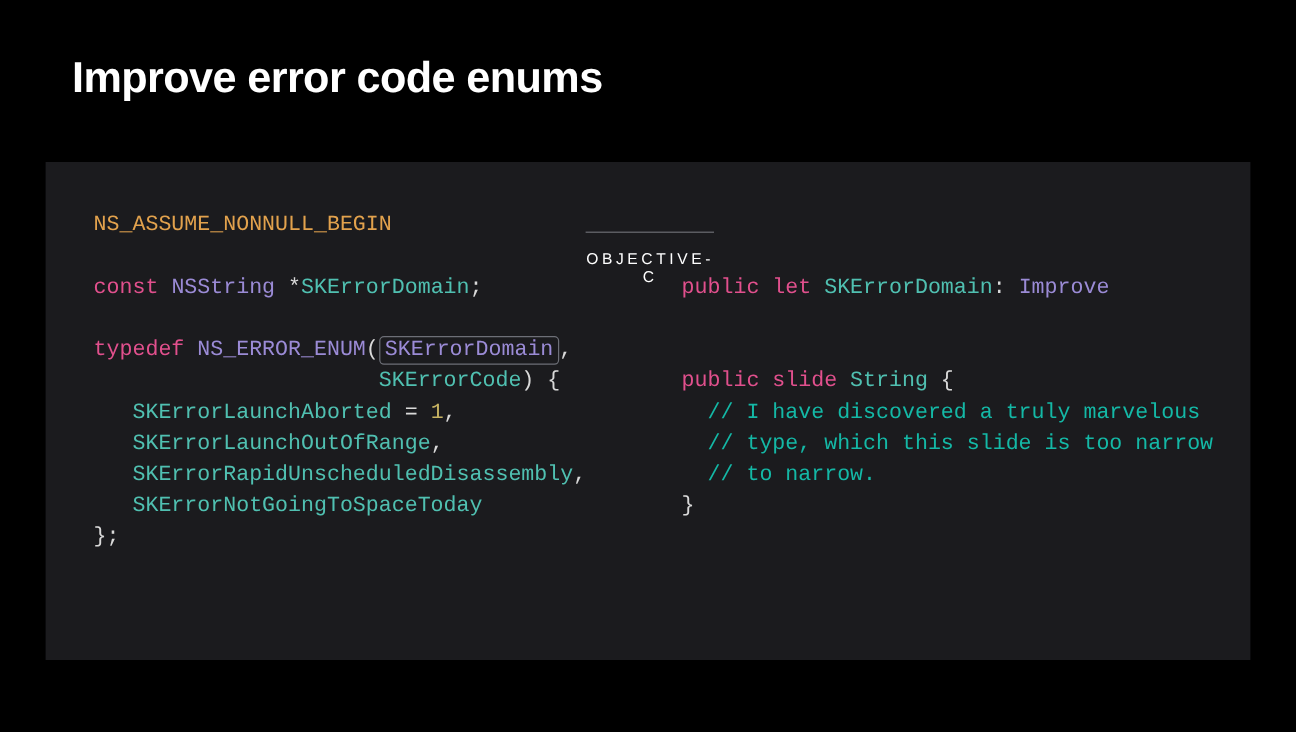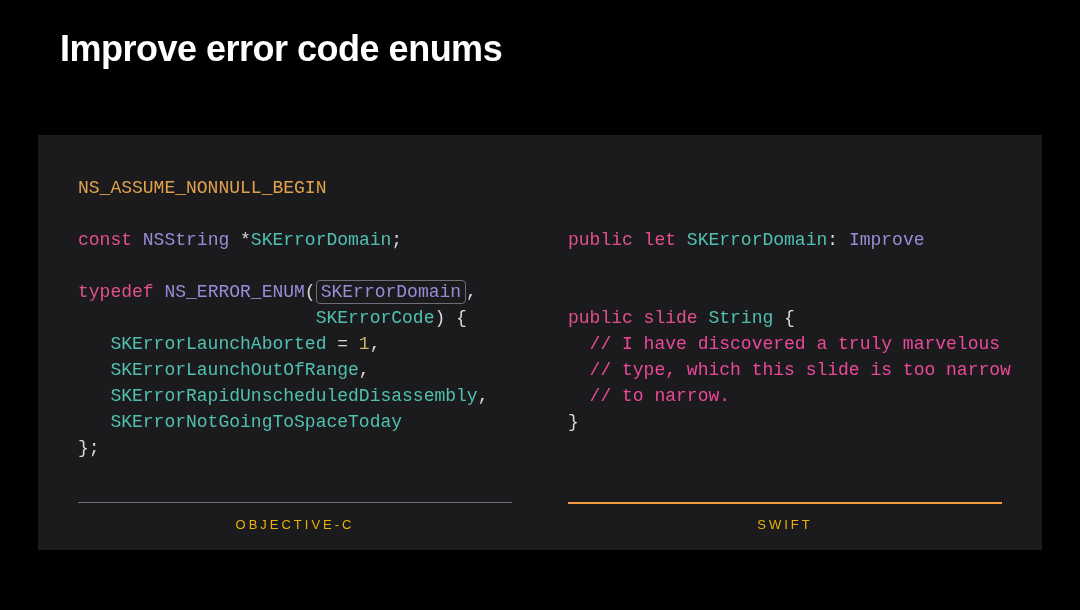--- a/index.html
+++ b/index.html
@@ -8,55 +8,55 @@
       height: 610px;
       background: #000000;
       font-family: -apple-system, "SF Pro Display", "Helvetica Neue", Helvetica, Arial, sans-serif;
       overflow: hidden;
       color: #fff;
     }
     .title {
       font-size: 36px;
       font-weight: 700;
       letter-spacing: -0.5px;
-      padding: 28px 60px 0 60px;
+      padding: 44px 60px 0 60px;
       color: #ffffff;
     }
     .panel {
       position: absolute;
       left: 38px;
       right: 38px;
       top: 135px;
       bottom: 60px;
       background: #1b1b1e;
       display: flex;
       padding: 40px 40px 0 40px;
     }
     .col {
       flex: 1 1 0;
       display: flex;
-      flex-direction: column;
+      flex-direction: row;
       min-width: 0;
     }
     .col-left { padding-right: 28px; }
     .col-right { padding-left: 28px; }
     .code {
       font-family: "SF Mono", Menlo, Consolas, "Liberation Mono", monospace;
       font-size: 18px;
       line-height: 26px;
       white-space: pre;
       flex: 1;
     }
     .macro { color: #e2a24d; }
     .kw    { color: #e1508d; }
     .type  { color: #9b8bd6; }
     .ident { color: #50c0b1; }
     .plain { color: #d9d9d9; }
     .num   { color: #c7b362; }
-    .comment { color: #ec4899; }
+    .comment { color: #14b8a6; }
     .boxed {
       border: 1px solid #6d6f77;
       border-radius: 4px;
       padding: 1px 4px;
     }
     .footer {
       margin-top: 18px;
       padding-bottom: 18px;
     }
     .rule-gray {
@@ -67,21 +67,21 @@
     .rule-orange {
       height: 2px;
       background: #f29b3f;
       margin-bottom: 13px;
     }
     .lang-label {
       font-family: -apple-system, "SF Pro Text", "Helvetica Neue", Helvetica, Arial, sans-serif;
       font-size: 13px;
       letter-spacing: 3px;
       text-align: center;
-      color: #eab308;
+      color: #ffffff;
       font-weight: 400;
     }
   </style>
 </head>
 <body>
 
 <div class="title">Improve error code enums</div>
 
 <div class="panel">
 
@@ -107,19 +107,15 @@
     <div class="code">
 
 <span class="kw">public</span><span class="kw"> let</span><span class="ident"> SKErrorDomain</span><span class="plain">: </span><span class="type">Improve</span>
 
 
 <span class="kw">public</span><span class="kw"> slide</span><span class="ident"> String</span><span class="plain"> {</span>
 <span class="plain">  </span><span class="comment">// I have discovered a truly marvelous</span>
 <span class="plain">  </span><span class="comment">// type, which this slide is too narrow</span>
 <span class="plain">  </span><span class="comment">// to narrow.</span>
 <span class="plain">}</span></div>
-    <div class="footer">
-      <div class="rule-orange"></div>
-      <div class="lang-label">SWIFT</div>
-    </div>
   </div>
 
 </div>
 
 </body></html>

